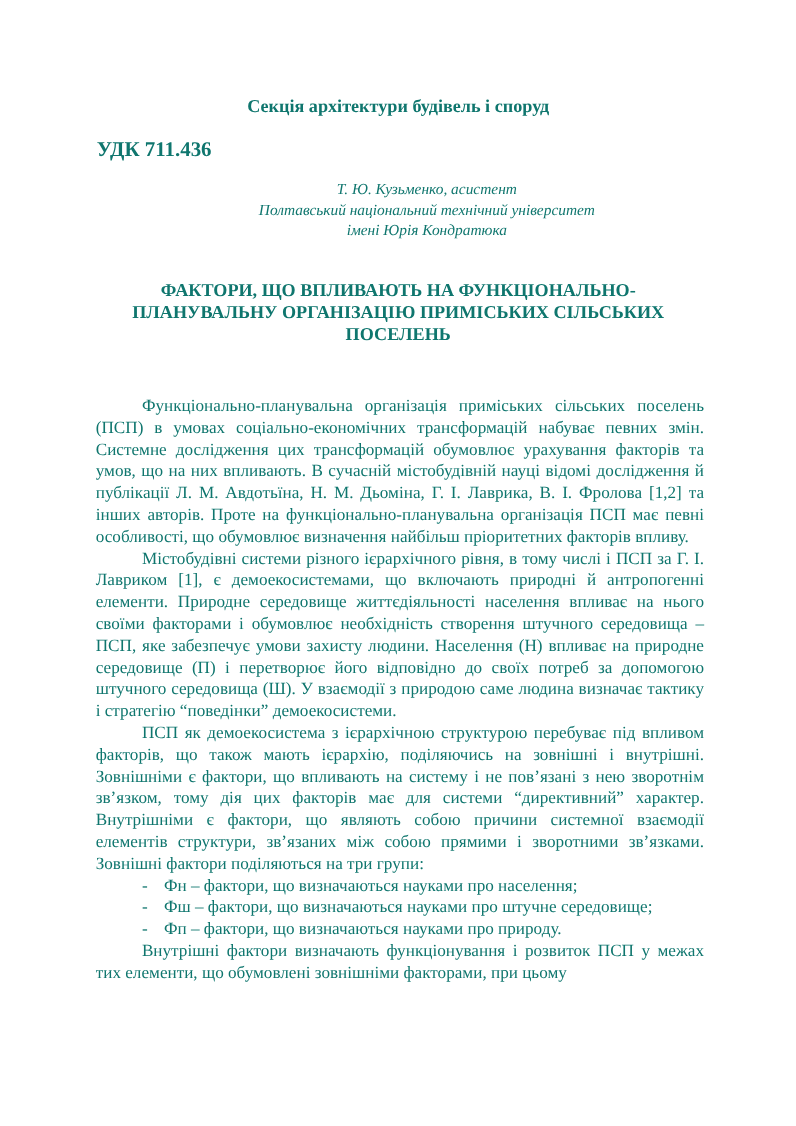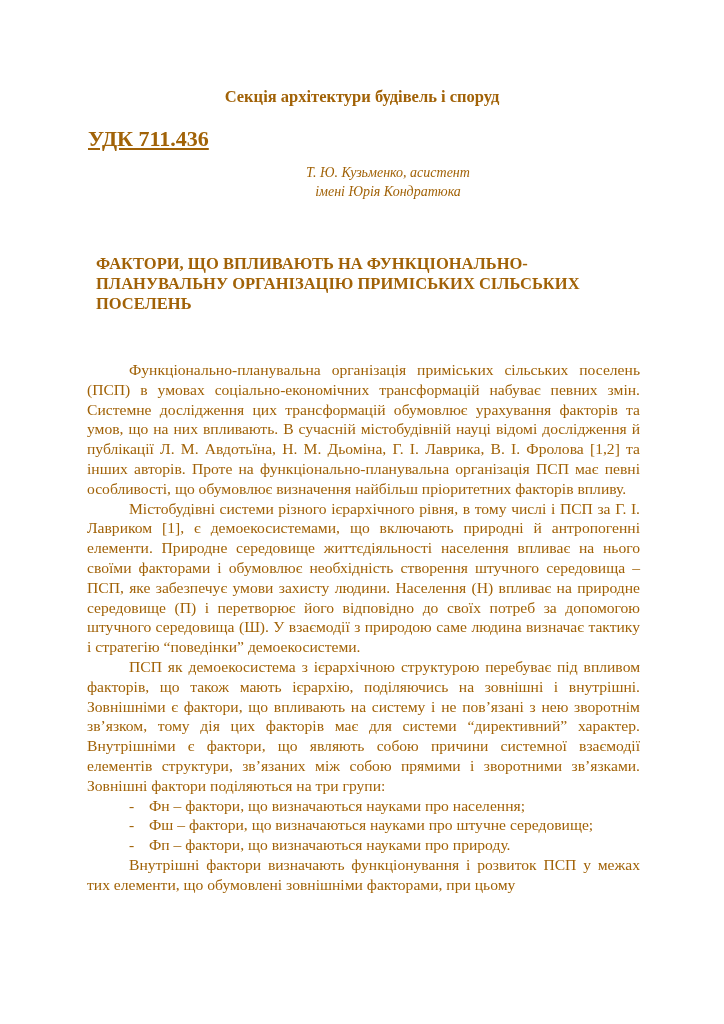--- a/index.html
+++ b/index.html
@@ -1,55 +1,56 @@
 <!DOCTYPE html>
 <html><head>
 <meta charset="utf-8">
 <style>
   html, body { margin: 0; padding: 0; background: #ffffff; }
   body { width: 724px; height: 1024px; overflow: hidden; position: relative; }
   .page {
     position: absolute; left: 0; top: 0; width: 724px; height: 826px;
-    background: #ffffff; color: #a16207;
+    background: #ffffff; color: #0f766e;
     font-family: "Liberation Serif", "DejaVu Serif", serif;
   }
   .section {
     position: absolute; top: 87px; left: 0; width: 724px;
     text-align: center; font-weight: bold; font-size: 16.5px;
   }
   .udk {
     position: absolute; top: 126px; left: 88px;
-    font-weight: bold; font-size: 22px; text-decoration: underline;
+    font-weight: bold; font-size: 19px;
   }
   .author {
     position: absolute; top: 163px; right: 86px; width: 500px;
     text-align: center; font-style: italic; font-size: 14px; line-height: 19px;
   }
   .title {
     position: absolute; top: 254px; left: 96px; width: 532px;
-    font-weight: bold; font-size: 16.5px; line-height: 20px;
+    text-align: center; font-weight: bold; font-size: 16.5px; line-height: 20px;
   }
   .body {
     position: absolute; top: 360px; left: 87px; width: 553px;
     font-size: 15.6px; line-height: 19.8px;
   }
   .body p { margin: 0; text-align: justify; text-indent: 42px; }
   .body ul { list-style: none; margin: 0; padding: 0; font-family: Liberation Serif, serif; }
   .body li { padding-left: 42px; position: relative; }
   .body li .dash { display: inline-block; width: 20px; }
 </style>
 </head>
 <body>
 
 <div class="page">
   <div class="section">Секція архітектури будівель і споруд</div>
   <div class="udk">УДК 711.436</div>
 
   <div class="author">
     <div>Т. Ю. Кузьменко, асистент</div>
+    <div>Полтавський національний технічний університет</div>
     <div>імені Юрія Кондратюка</div>
   </div>
 
   <div class="title">
     <div>ФАКТОРИ, ЩО ВПЛИВАЮТЬ НА ФУНКЦІОНАЛЬНО-</div>
     <div>ПЛАНУВАЛЬНУ ОРГАНІЗАЦІЮ ПРИМІСЬКИХ СІЛЬСЬКИХ</div>
     <div>ПОСЕЛЕНЬ</div>
   </div>
 
   <div class="body">

